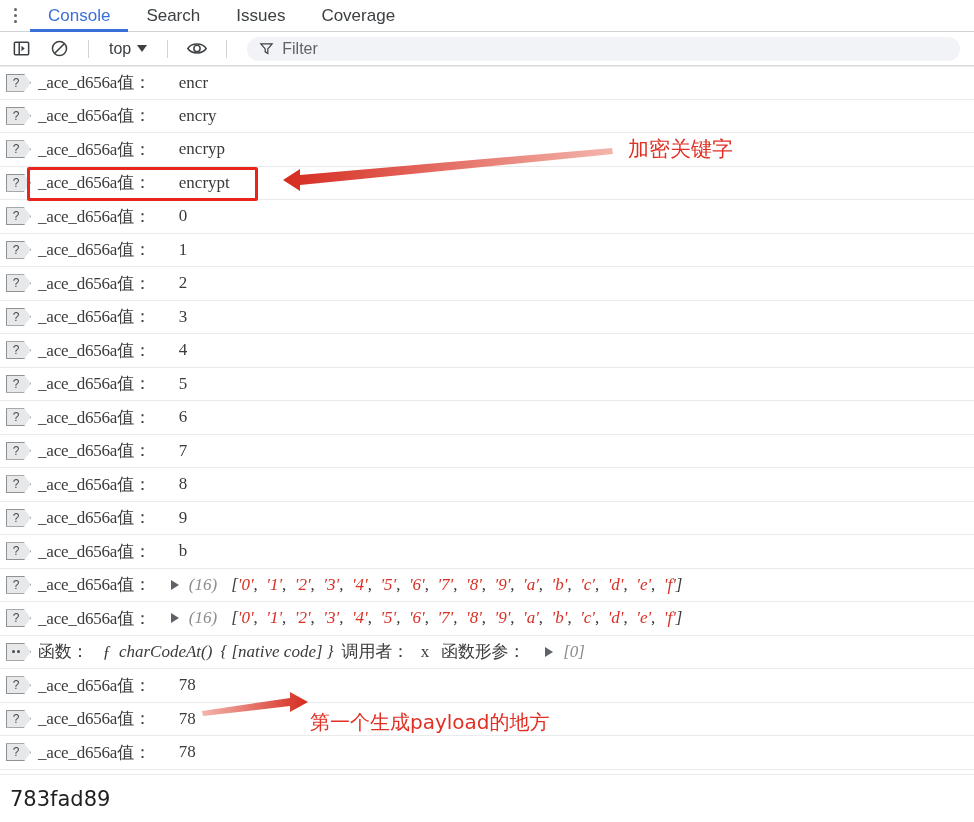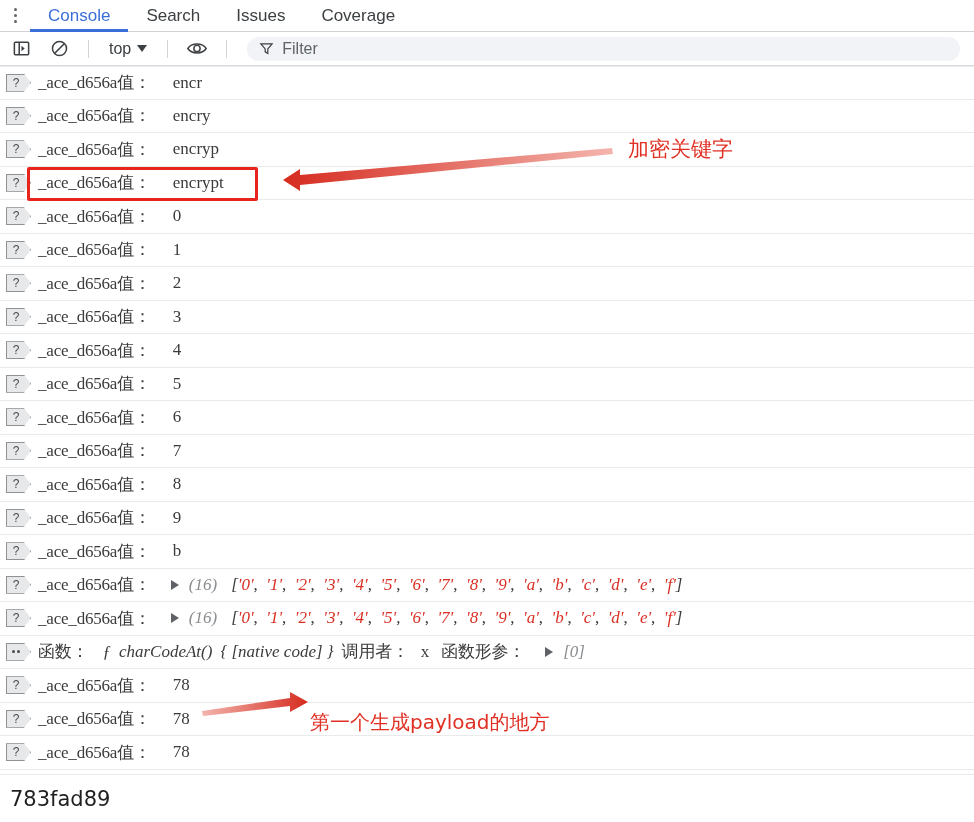--- a/index.html
+++ b/index.html
@@ -127,21 +127,21 @@
     font-size: 12px; color:#4a4d50;
     margin-right: 5px;
     line-height: 1;
   }
   .badge .dots { position:relative; display:flex; gap:2px; margin-right:5px; }
   .badge .dots i {
     width:3px;height:3px;border-radius:50%;background:#4a4d50;display:block;
   }
 
   .label { letter-spacing: -0.2px; }
-  .val { margin-left: 22px; }
+  .val { margin-left: 28px; }
 
   
   .arrow-tri {
     display:inline-block;
     width:0;height:0;
     border-top:5px solid transparent;
     border-bottom:5px solid transparent;
     border-left:8px solid #5f6368;
     margin: 0 10px 0 20px;
     vertical-align: middle;

